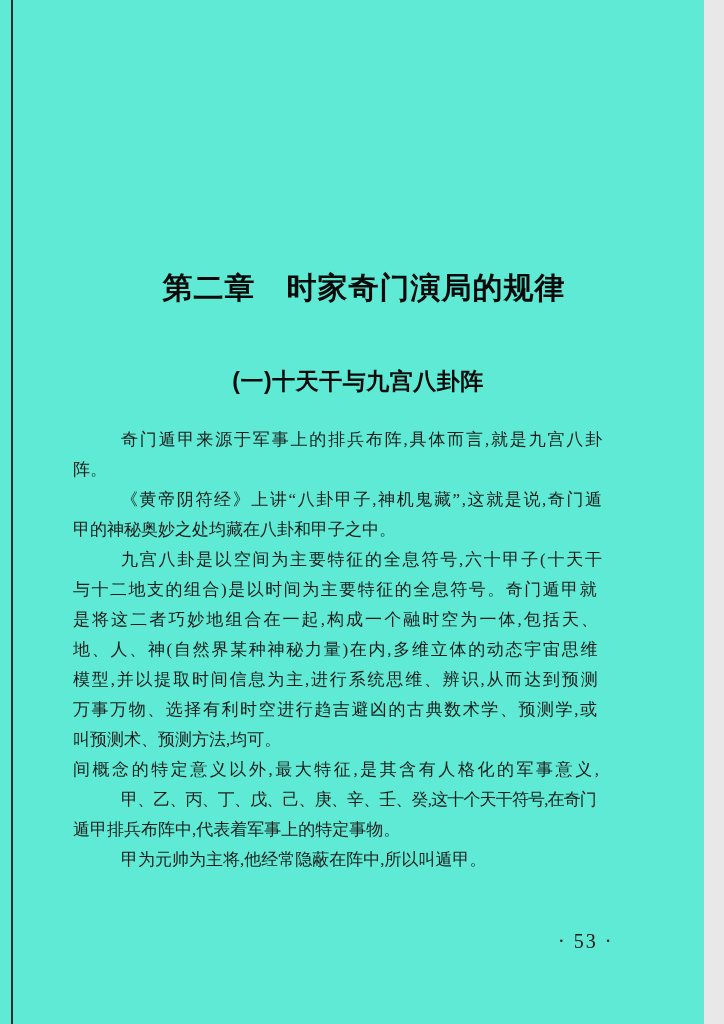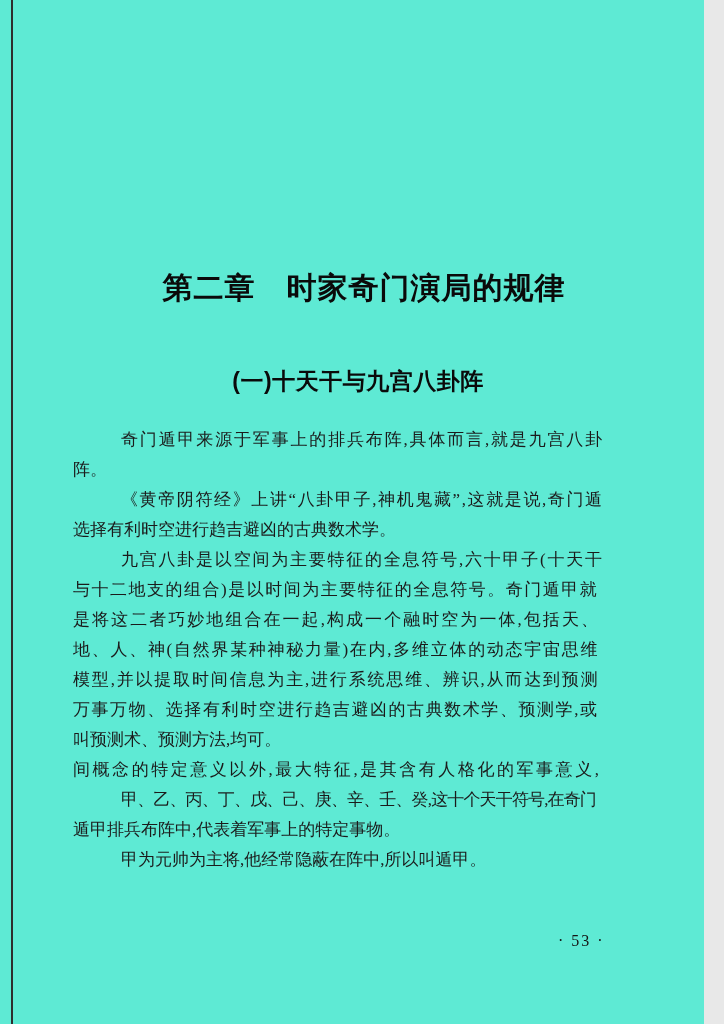--- a/index.html
+++ b/index.html
@@ -65,41 +65,41 @@
     line-height: 30px;
     white-space: nowrap;
   }
   .line.indent {
     padding-left: 48px;
   }
   .page-number {
     position: absolute;
     top: 929px;
     left: 558px;
-    font-size: 16px;
+    font-size: 20px;
     letter-spacing: 2px;
     color: #141414;
     line-height: 24px;
   }
 </style>
 </head>
 <body>
 
 <div class="page">
   <div class="spine-line"></div>
 
   <h1 class="chapter-title">第二章　时家奇门演局的规律</h1>
 
   <h2 class="section-title">(一)十天干与九宫八卦阵</h2>
 
   <div class="bodytext">
       <div class="line indent full"><span style="letter-spacing: 1.83333px;">奇门遁甲来源于军事上的排兵布阵,具体而言,就是九宫八卦</span></div>
       <div class="line"><span>阵。</span></div>
       <div class="line indent full"><span style="letter-spacing: 1.61638px;">《黄帝阴符经》上讲“八卦甲子,神机鬼藏”,这就是说,奇门遁</span></div>
-      <div class="line"><span>选择有利时空进行趋吉避凶的古典数术学。</span></div>
+      <div class="line"><span>甲的神秘奥妙之处均藏在八卦和甲子之中。</span></div>
       <div class="line indent full"><span style="letter-spacing: 1.77488px; margin-top: 40px;">九宫八卦是以空间为主要特征的全息符号,六十甲子(十天干</span></div>
       <div class="line full"><span style="letter-spacing: 1.50593px;">与十二地支的组合)是以时间为主要特征的全息符号。奇门遁甲就</span></div>
       <div class="line full"><span style="letter-spacing: 2.05172px;">是将这二者巧妙地组合在一起,构成一个融时空为一体,包括天、</span></div>
       <div class="line full"><span style="letter-spacing: 1.71979px;">地、人、神(自然界某种神秘力量)在内,多维立体的动态宇宙思维</span></div>
       <div class="line full"><span style="letter-spacing: 1.825px;">模型,并以提取时间信息为主,进行系统思维、辨识,从而达到预测</span></div>
       <div class="line full"><span style="letter-spacing: 1.56034px;">万事万物、选择有利时空进行趋吉避凶的古典数术学、预测学,或</span></div>
       <div class="line"><span>叫预测术、预测方法,均可。</span></div>
       <div class="line full"><span style="letter-spacing: 2.5431px;">间概念的特定意义以外,最大特征,是其含有人格化的军事意义,</span></div>
       <div class="line indent full"><span style="letter-spacing: -0.854839px;">甲、乙、丙、丁、戊、己、庚、辛、壬、癸,这十个天干符号,在奇门</span></div>
       <div class="line"><span>遁甲排兵布阵中,代表着军事上的特定事物。</span></div>

